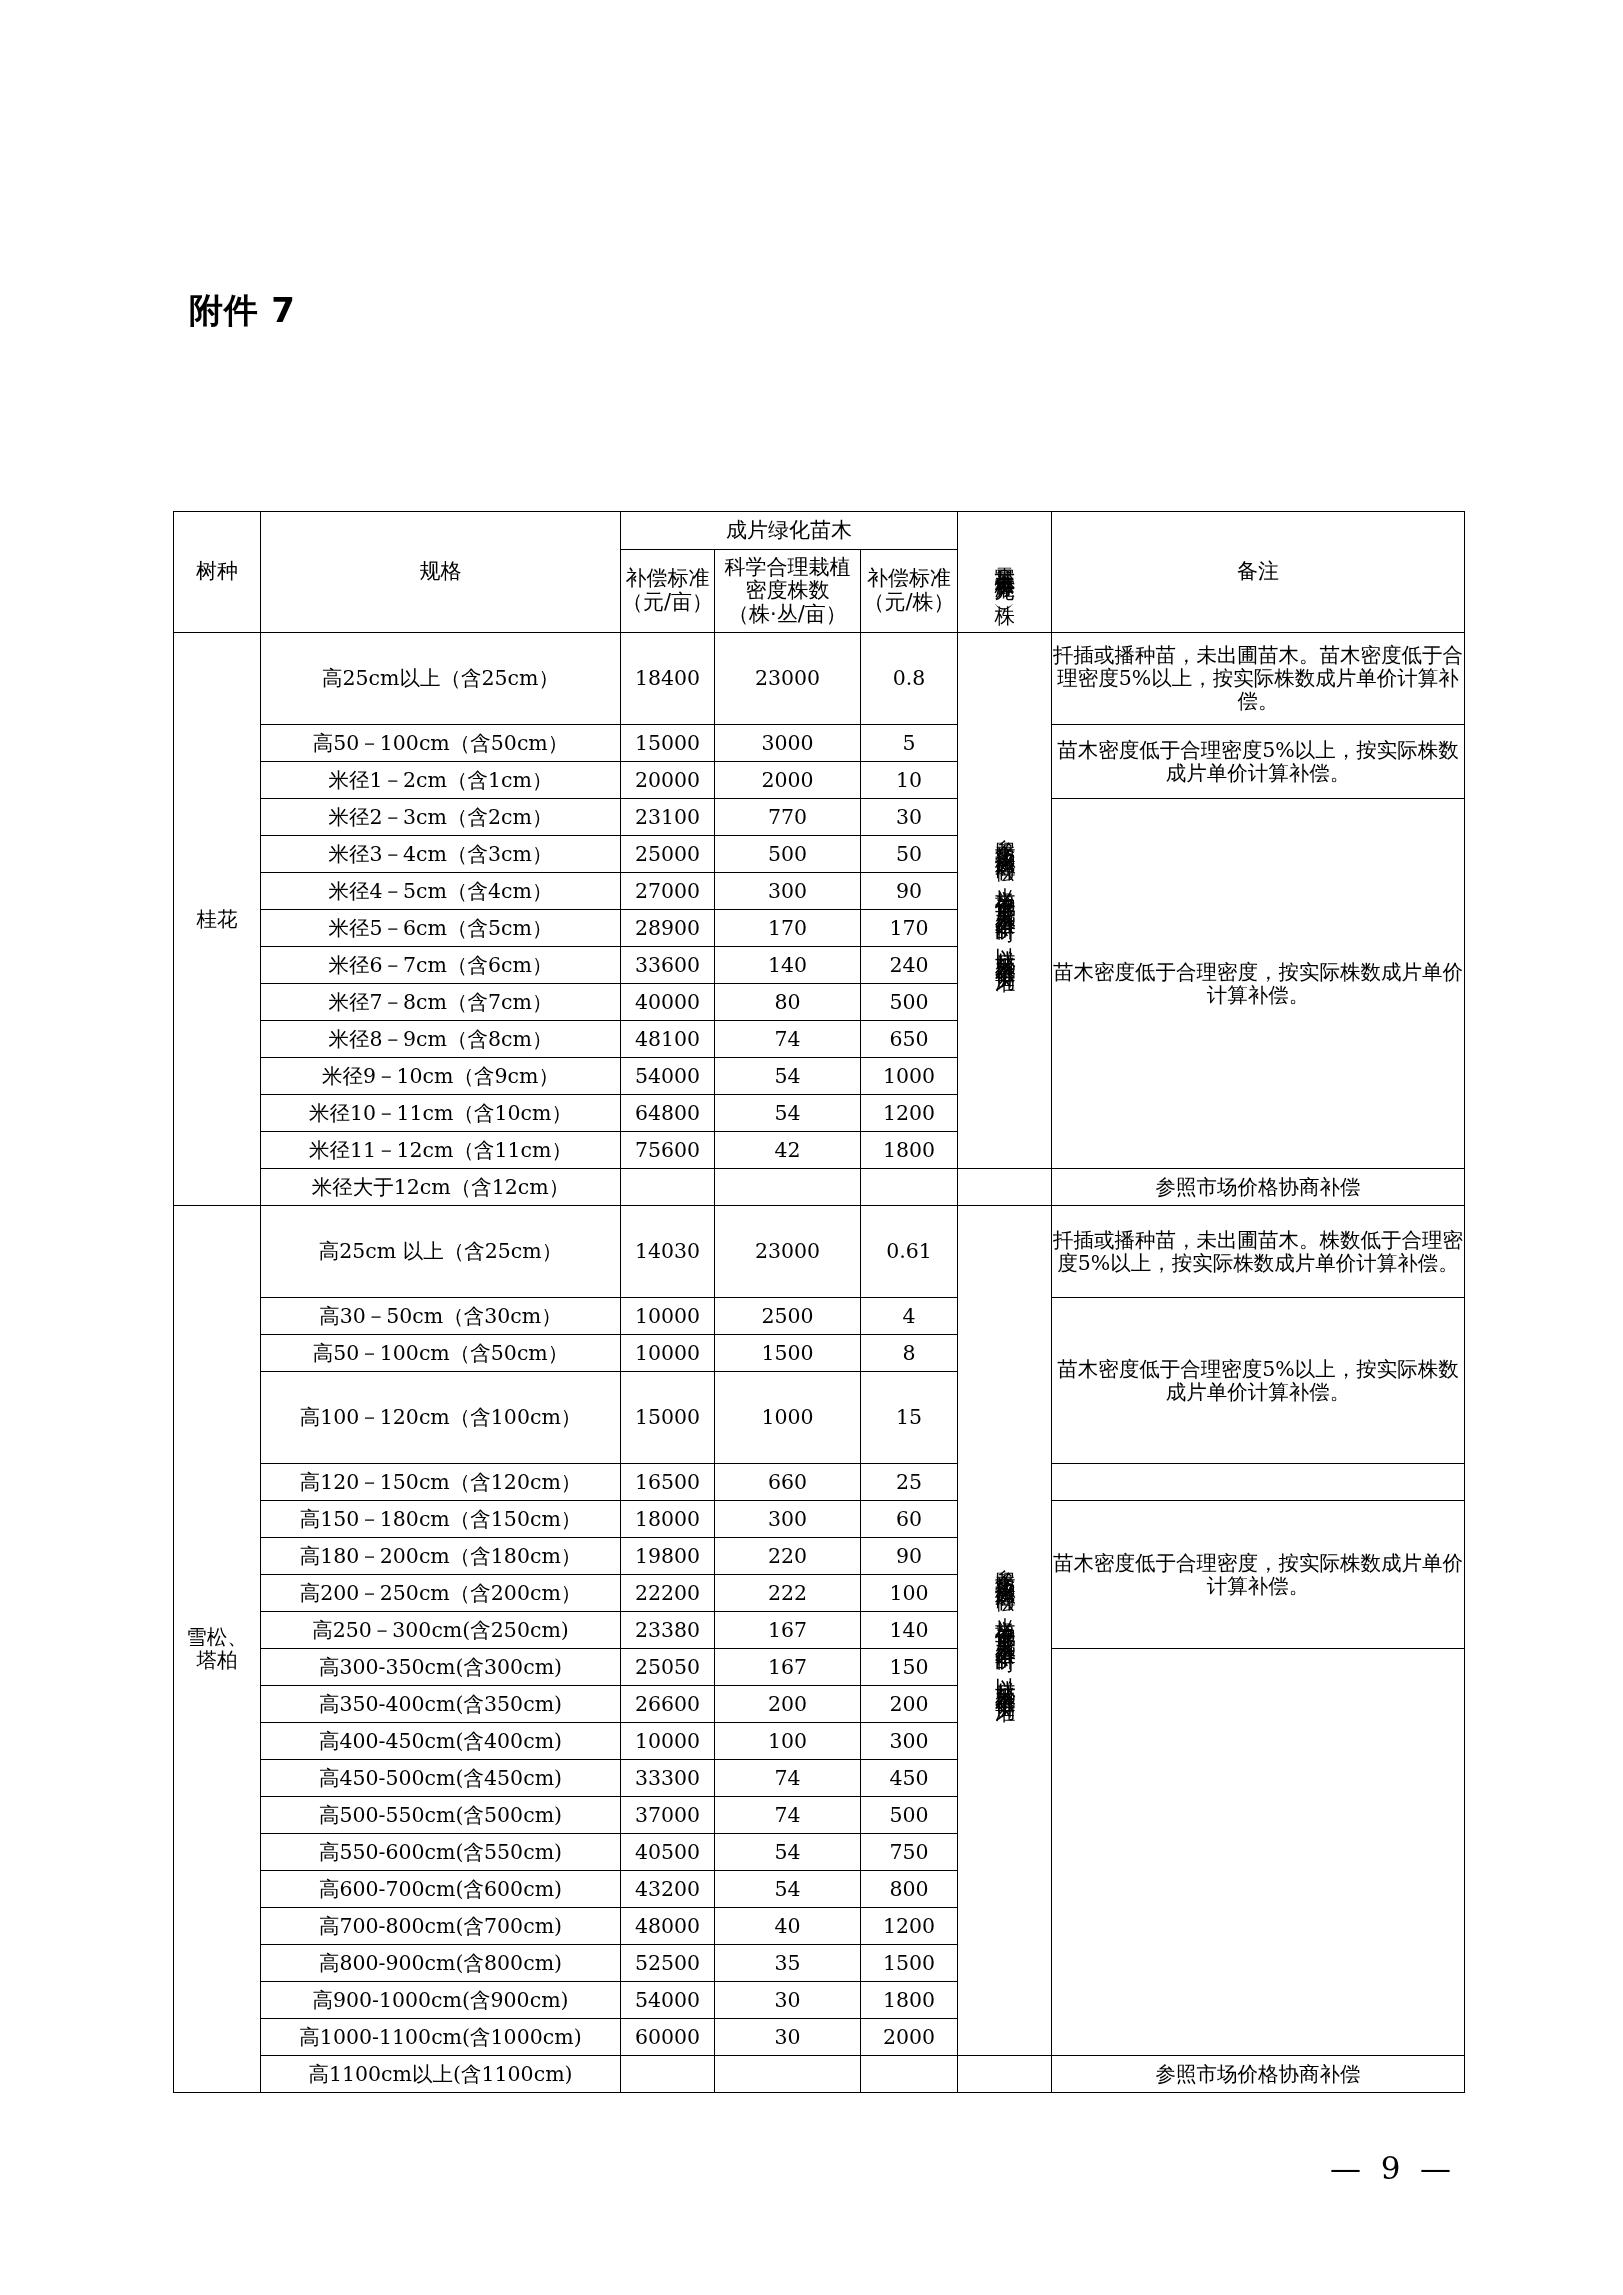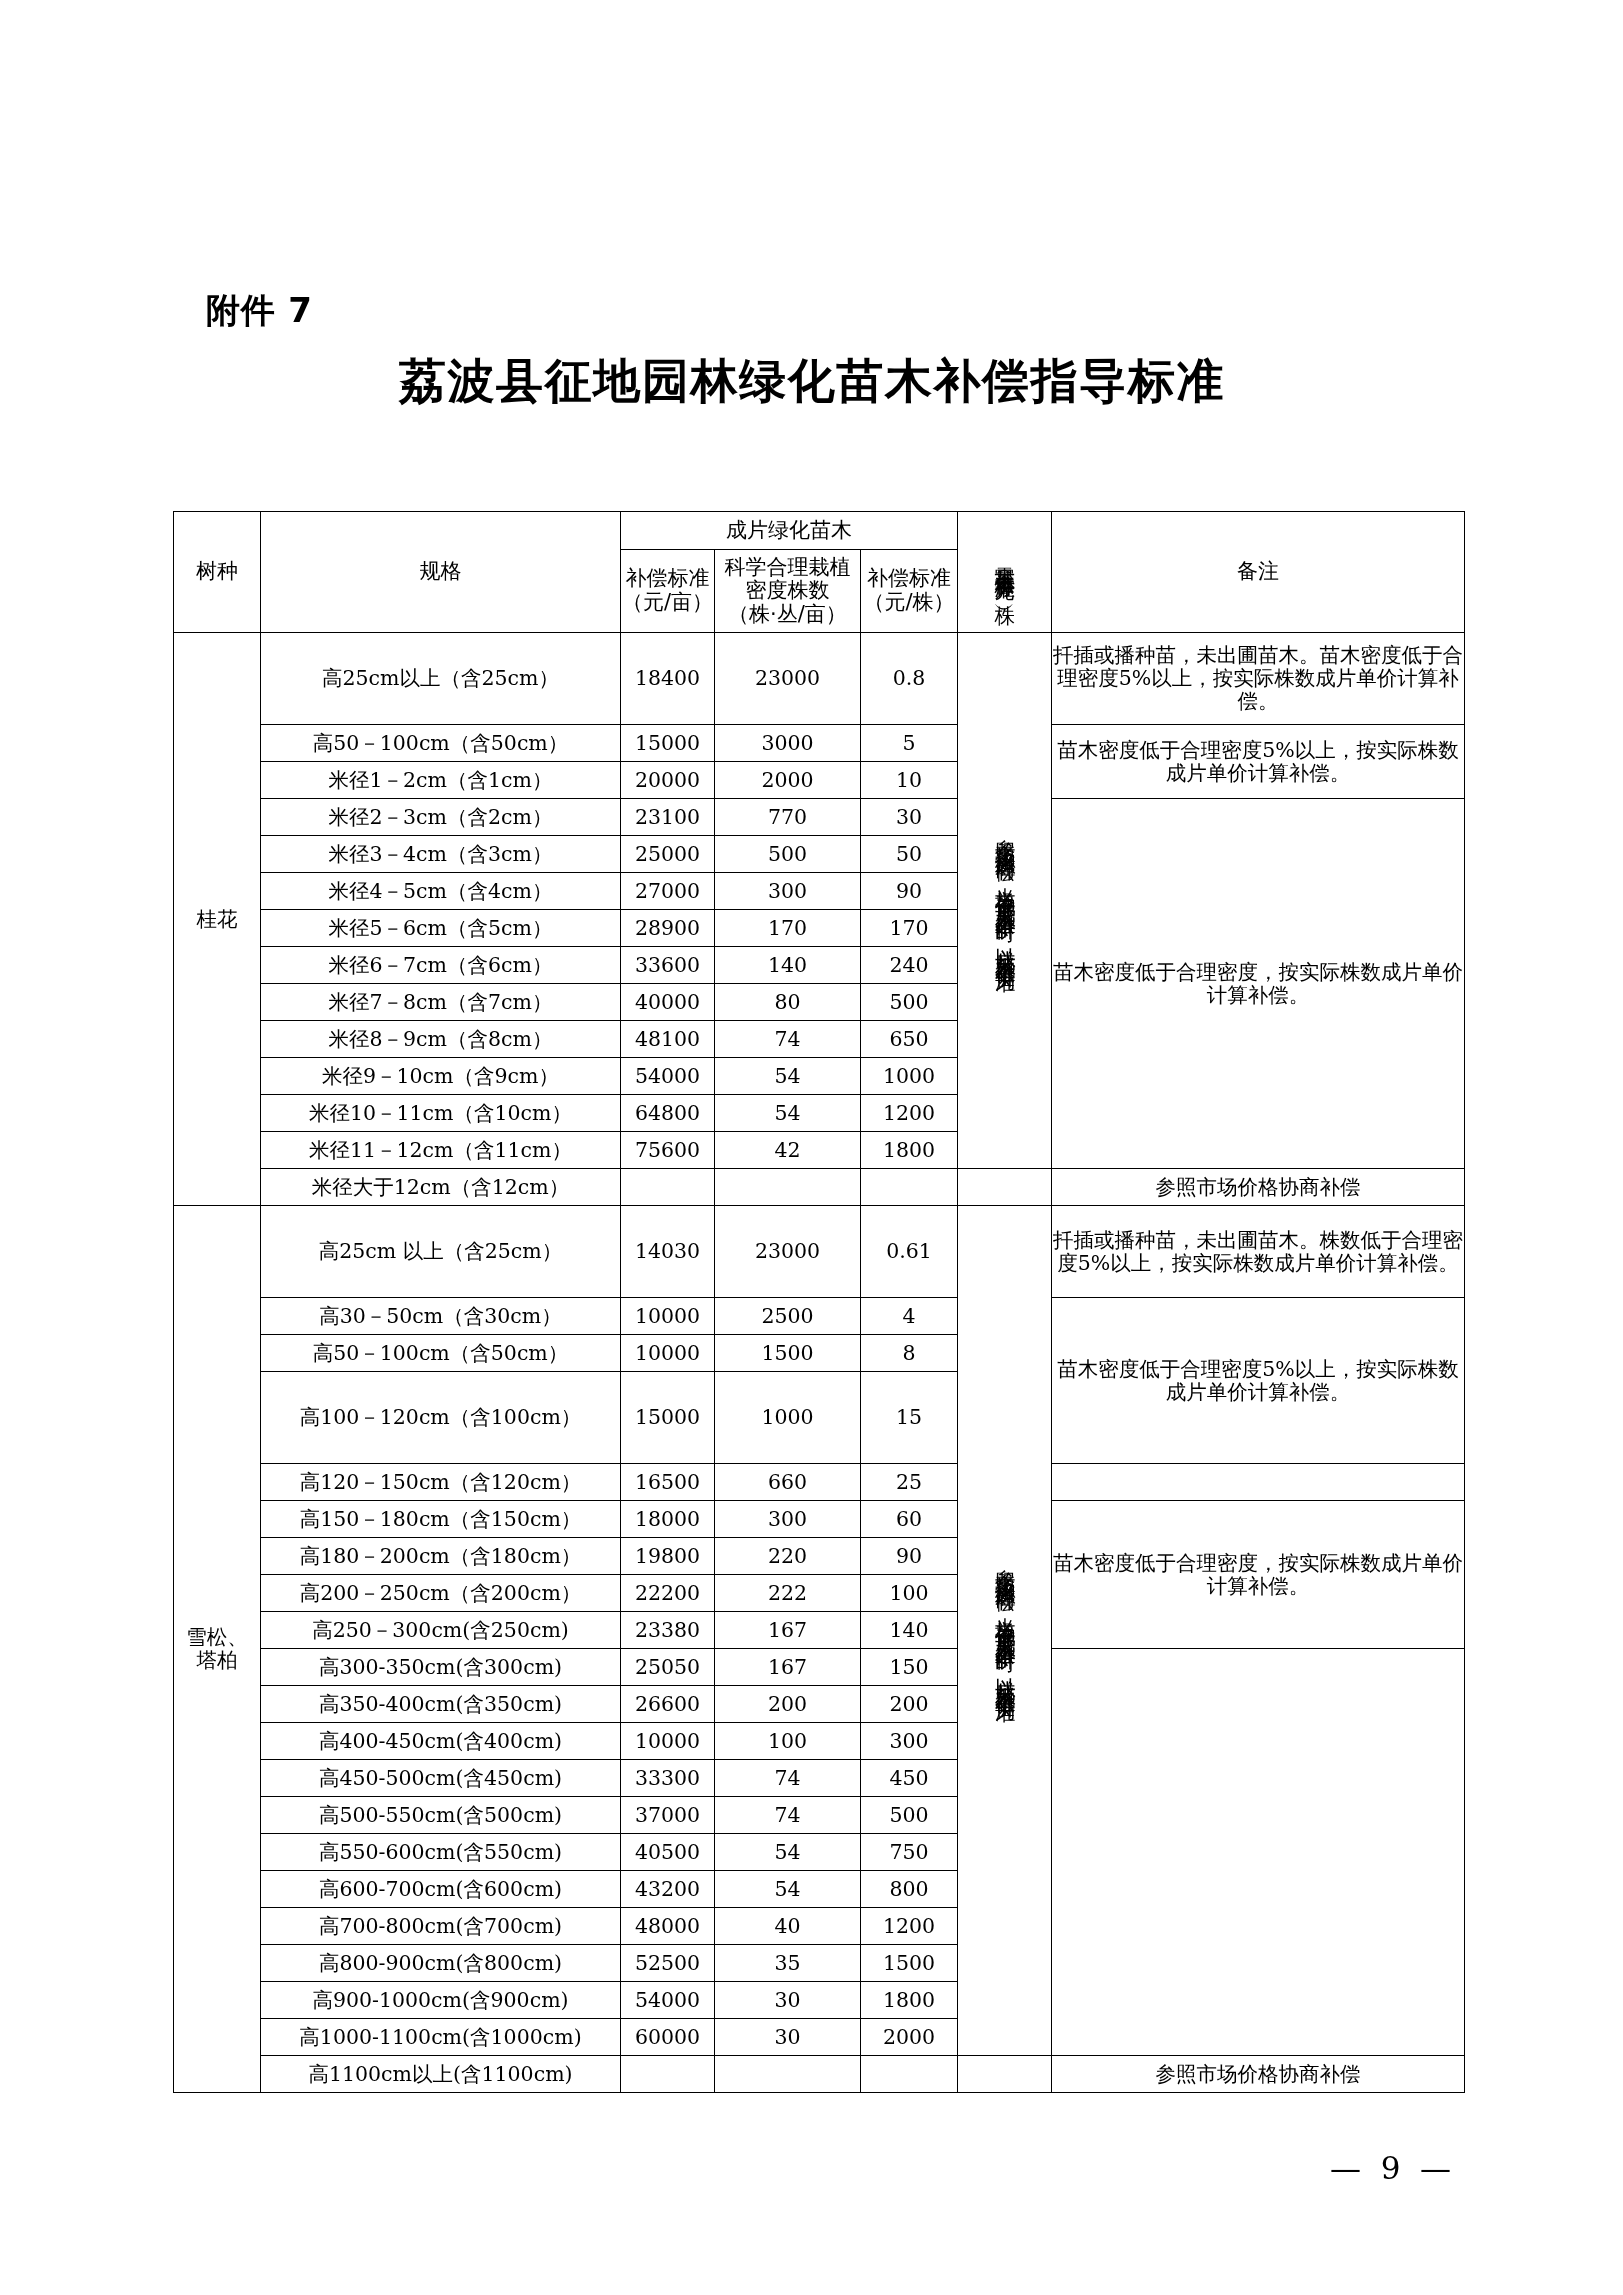--- a/index.html
+++ b/index.html
@@ -13,21 +13,21 @@
     font-family: "DejaVu Serif", "Liberation Serif", serif;
     color: #000000;
   }
   .page {
     position: absolute;
     inset: 0;
     padding: 0;
   }
   .attachment-label {
     position: absolute;
-    left: 206px;
+    left: 189px;
     top: 288px;
     font-size: 34px;
     font-weight: 700;
     letter-spacing: 0.8px;
     font-family: "DejaVu Sans", "Liberation Sans", sans-serif;
   }
   .doc-title {
     position: absolute;
     left: 0; right: 0;
     top: 350px;
@@ -125,21 +125,20 @@
     font-family: "DejaVu Serif", "Liberation Serif", serif;
   }
 </style>
 </head>
 <body>
 
 <div class="page">
 
   <div class="attachment-label">附件 7</div>
 
-  <div class="doc-title">荔波县征地园林绿化苗木补偿指导标准</div>
 
   <div class="table-wrap">
     <table class="main">
       <colgroup>
         <col class="c-species">
           <col class="c-spec">
           <col class="c-std">
         <col class="c-den">
           <col class="c-unit">
           <col class="c-sporadic">

